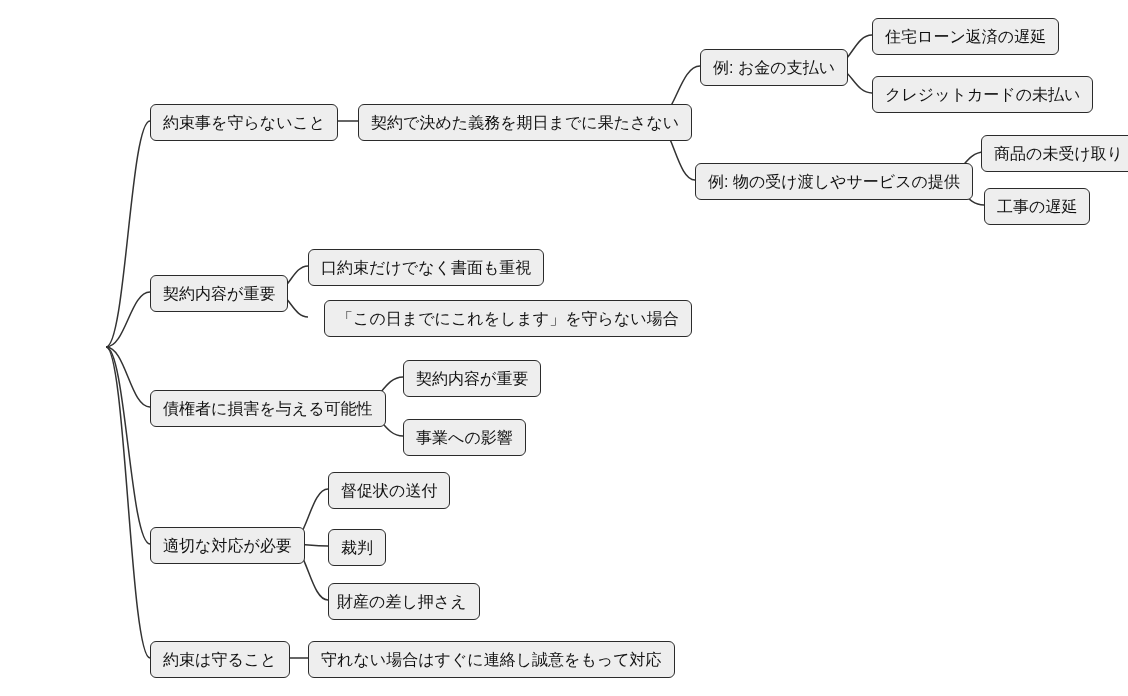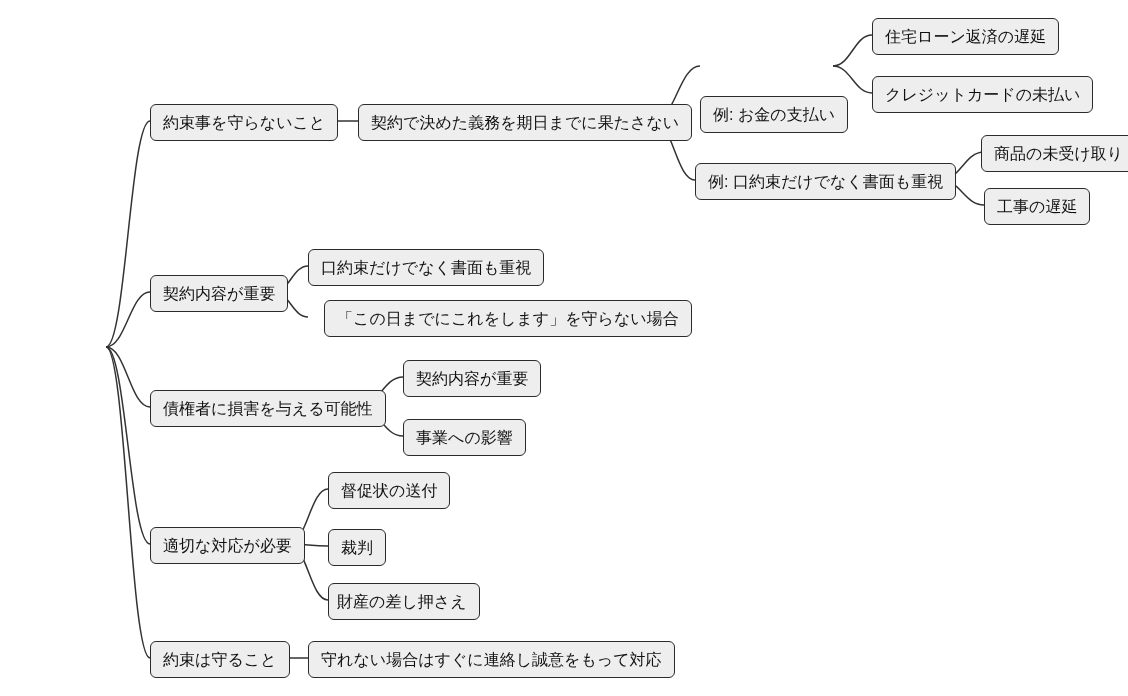--- a/index.html
+++ b/index.html
@@ -74,24 +74,24 @@
       <path d="M 106 347 C 125.8 347 130.2 544 150 544"></path>
       <path d="M 289 544 C 306.55 544 310.45 489 328 489"></path>
       <path d="M 289 544 C 306.55 544 310.45 546 328 546"></path>
       <path d="M 289 544 C 306.55 544 310.45 600 328 600"></path>
       <path d="M 106 347 C 125.8 347 130.2 658 150 658"></path>
       <path d="M 275 658 C 289.85 658 293.15 658 308 658"></path>
     </svg>
   <div id="nodes-layer">
       <div class="node" style="left: 150px; top: 104px;">約束事を守らないこと</div>
       <div class="node" style="left: 358px; top: 104px;">契約で決めた義務を期日までに果たさない</div>
-      <div class="node" style="left: 700px; top: 49px; margin-top: 47px;">例: お金の支払い</div>
+      <div class="node" style="left: 700px; top: 49px;">例: お金の支払い</div>
       <div class="node" style="left: 872px; top: 18px;">住宅ローン返済の遅延</div>
       <div class="node" style="left: 872px; top: 76px;">クレジットカードの未払い</div>
-      <div class="node" style="left: 695px; top: 163px;">例: 口約束だけでなく書面も重視</div>
+      <div class="node" style="left: 695px; top: 163px;">例: 物の受け渡しやサービスの提供</div>
       <div class="node" style="left: 981px; top: 135px;">商品の未受け取り</div>
       <div class="node" style="left: 984px; top: 188px;">工事の遅延</div>
       <div class="node" style="left: 150px; top: 275px;">契約内容が重要</div>
       <div class="node" style="left: 308px; top: 249px;">口約束だけでなく書面も重視</div>
       <div class="node" style="left: 308px; top: 300px; margin-left: 16px;">「この日までにこれをします」を守らない場合</div>
       <div class="node" style="left: 150px; top: 390px;">債権者に損害を与える可能性</div>
       <div class="node" style="left: 403px; top: 360px;">契約内容が重要</div>
       <div class="node" style="left: 403px; top: 419px;">事業への影響</div>
       <div class="node" style="left: 150px; top: 527px;">適切な対応が必要</div>
       <div class="node" style="left: 328px; top: 472px;">督促状の送付</div>

